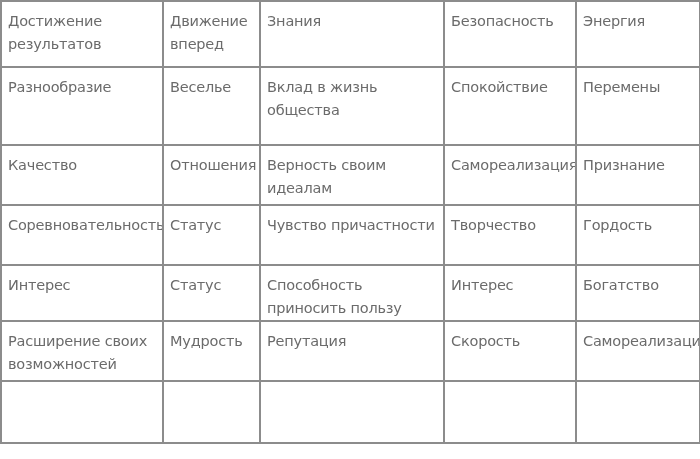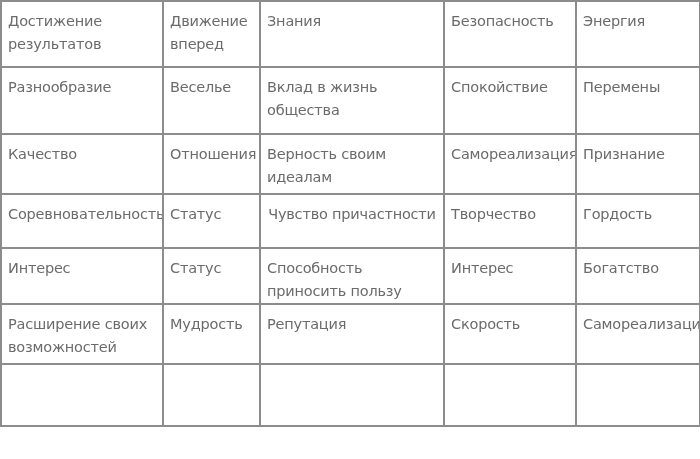--- a/index.html
+++ b/index.html
@@ -29,32 +29,32 @@
       border: 2px solid #8c8c8c;
       vertical-align: top;
       padding: 8px 6px 0 6px;
       box-sizing: border-box;
       overflow: hidden;
       white-space: normal;
       letter-spacing: -0.2px;
       margin-left: 24px;
     }
     .values-table tr.r0 td { height: 66px; }
-    .values-table tr.r1 td { height: 67px; }
+    .values-table tr.r1 td { height: 78px; }
     .values-table tr.r2 td { height: 60px; }
-    .values-table tr.r3 td { height: 54px; }
+    .values-table tr.r3 td { height: 60px; }
     .values-table tr.r4 td { height: 50px; }
     .values-table tr.r5 td { height: 60px; }
     .values-table tr.r6 td { height: 62px; }
     col.c0 { width: 162px; }
     col.c1 { width: 97px; }
     col.c2 { width: 184px; }
     col.c3 { width: 132px; }
     col.c4 { width: 124px; }
-    .nowrap { white-space: nowrap; text-align: center; }
+    .nowrap { white-space: nowrap; }
   </style>
 </head>
 <body>
 
 <table class="values-table">
   <colgroup>
     <col class="c0">
       <col class="c1">
       <col class="c2">
       <col class="c3">

